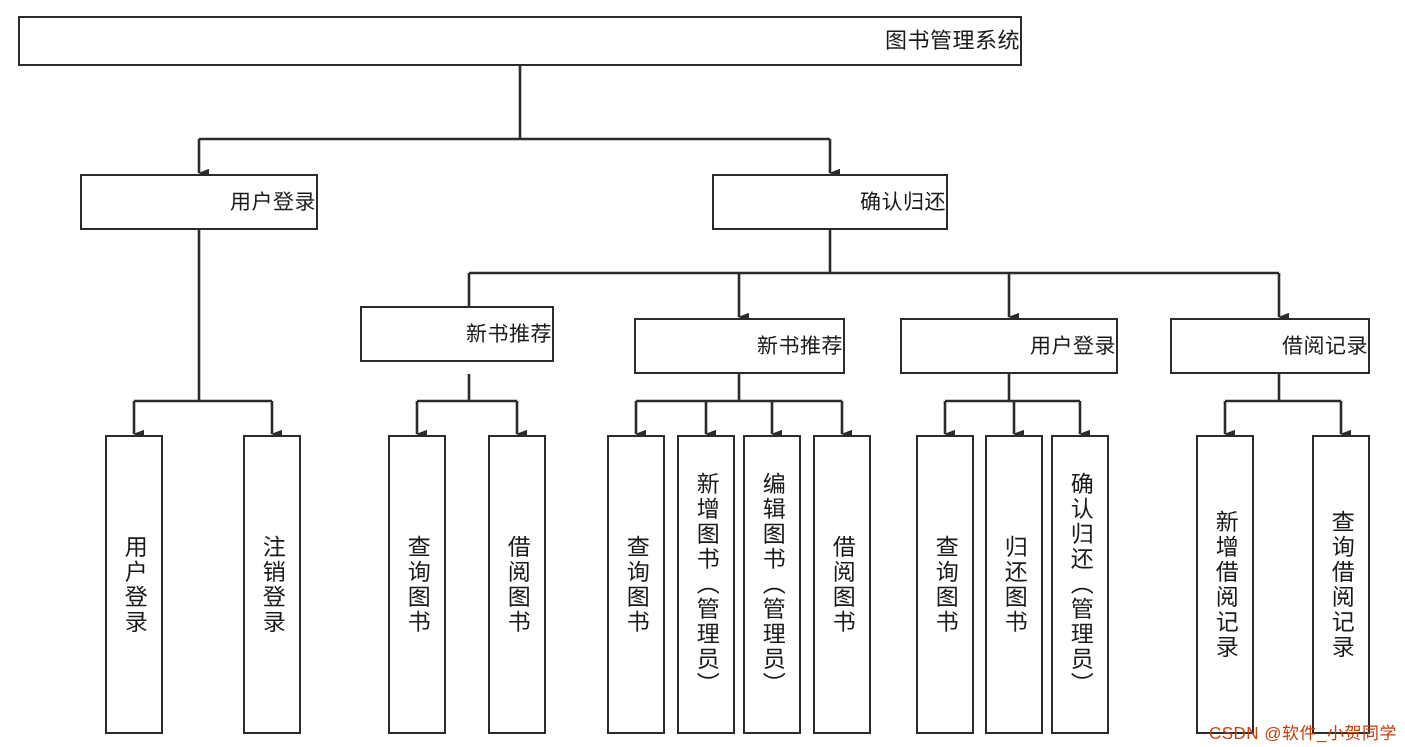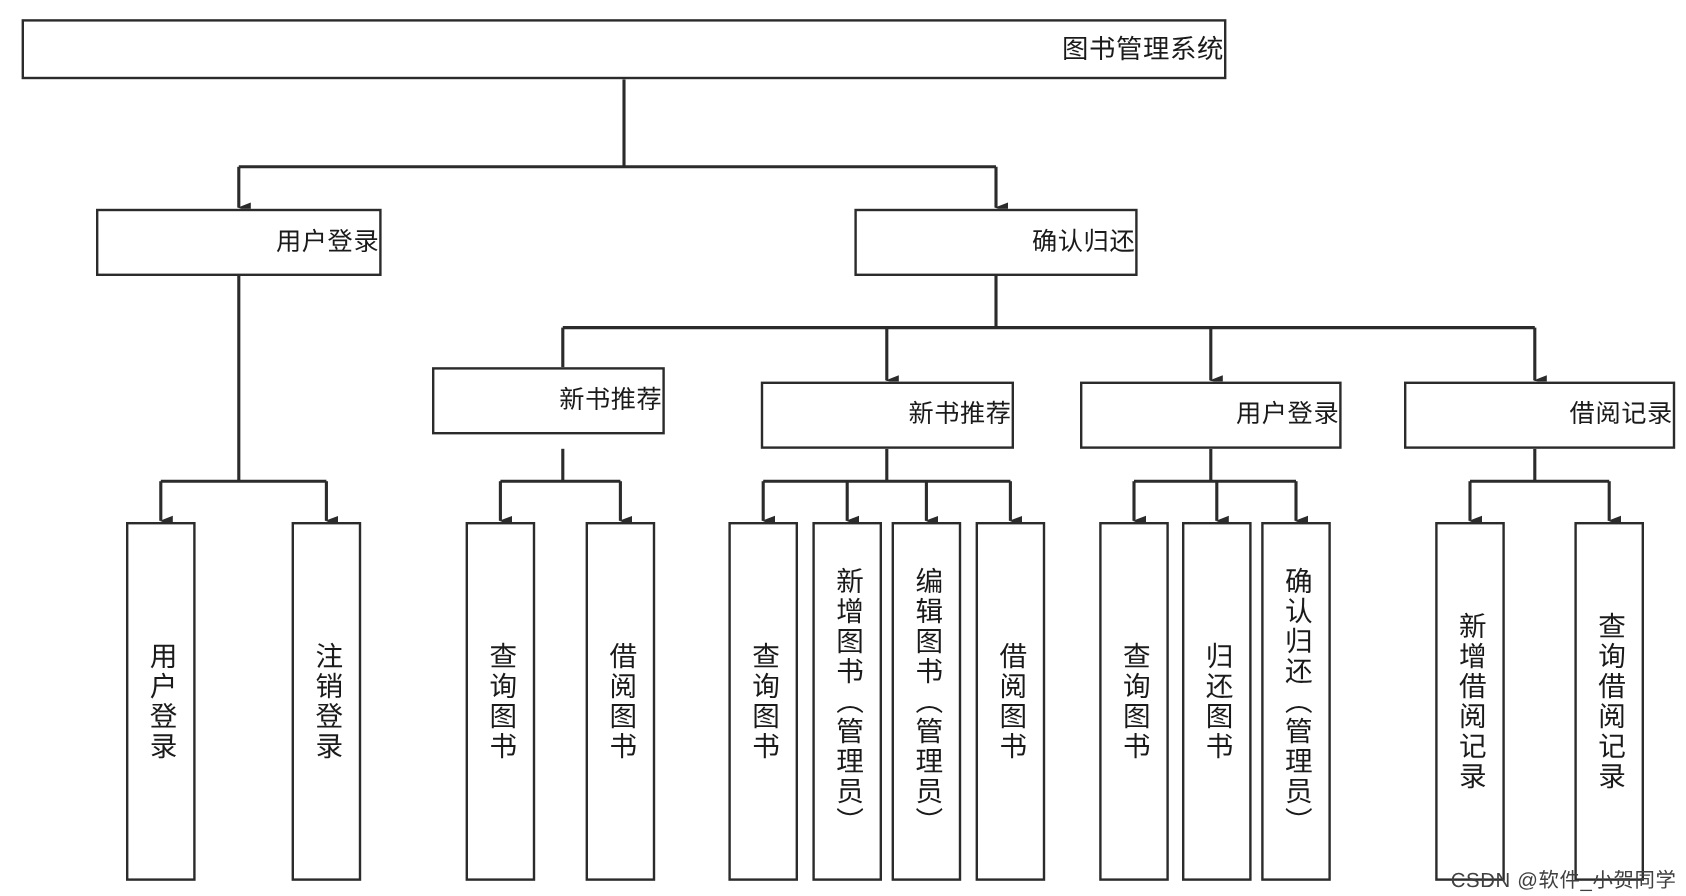--- a/index.html
+++ b/index.html
@@ -65,21 +65,21 @@
     white-space: normal;
   }
   .node.vert.tall .label {
     max-height: 282px;
   }
   #watermark {
     position: absolute;
     right: 8px;
     bottom: 3px;
     font-size: 17px;
-    color: #404040;
+    color: #c2410c;
     white-space: nowrap;
     letter-spacing: 0.5px;
     font-family: "Liberation Sans", "DejaVu Sans", sans-serif;
   }
 </style>
 </head>
 <body>
 
 <div id="canvas">
 
@@ -139,21 +139,21 @@
       </div>
       <div class="node horiz" style="left: 360px; top: 306px; width: 194px; height: 56px;">
         <span class="label">新书推荐</span>
       </div>
       <div class="node horiz" style="left: 634px; top: 318px; width: 211px; height: 56px;">
         <span class="label">新书推荐</span>
       </div>
       <div class="node horiz" style="left: 900px; top: 318px; width: 218px; height: 56px;">
         <span class="label">用户登录</span>
       </div>
-      <div class="node horiz" style="left: 1170px; top: 318px; width: 226px; height: 56px;">
+      <div class="node horiz" style="left: 1170px; top: 318px; width: 200px; height: 56px;">
         <span class="label">借阅记录</span>
       </div>
       <div class="node vert" style="left: 105px; top: 435px; width: 58px; height: 299px;">
         <span class="label">用户登录</span>
       </div>
       <div class="node vert" style="left: 243px; top: 435px; width: 58px; height: 299px;">
         <span class="label">注销登录</span>
       </div>
       <div class="node vert" style="left: 388px; top: 435px; width: 58px; height: 299px;">
         <span class="label">查询图书</span>

